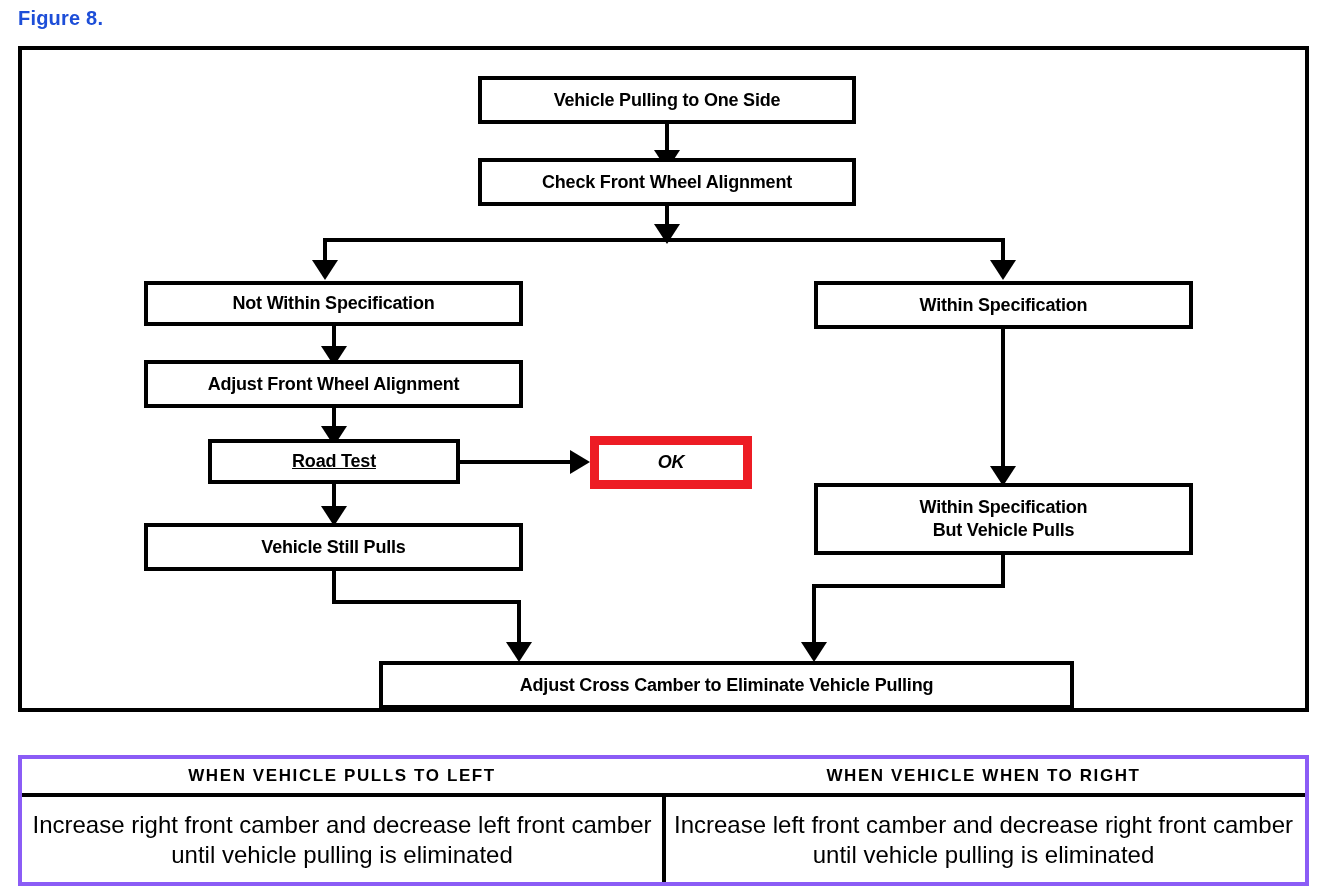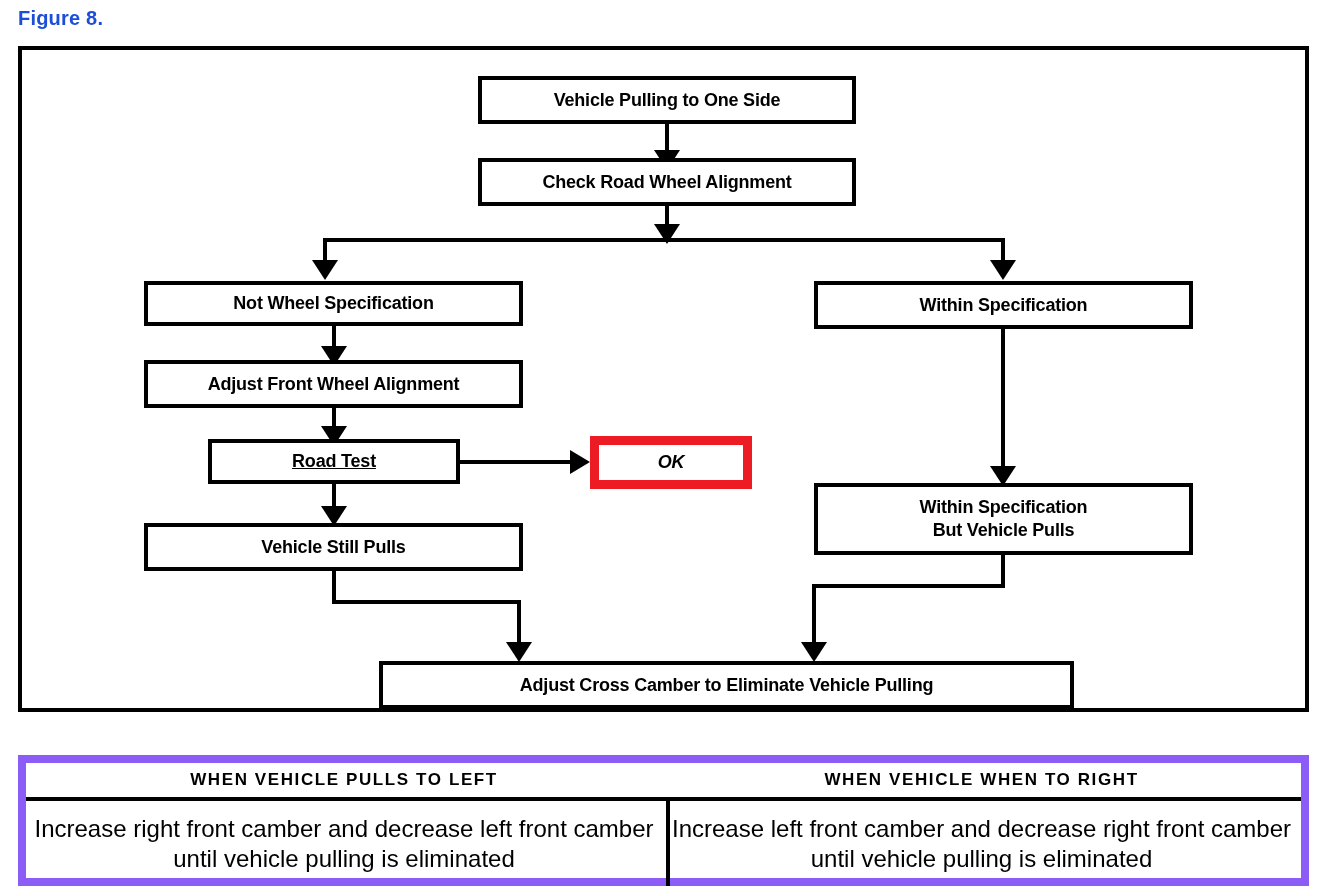--- a/index.html
+++ b/index.html
@@ -96,21 +96,21 @@
     border-left: 20px solid #000000;
   }
 
   
   .table-wrap {
     position: absolute;
     left: 18px;
     top: 755px;
     width: 1291px;
     height: 131px;
-    border: 8px solid #8b5cf6;
+    border: 4px solid #8b5cf6;
     box-sizing: border-box;
     background: #ffffff;
   }
   .table-header-row {
     position: absolute;
     left: 0; top: 0;
     width: 100%;
     height: 38px;
     display: flex;
     box-sizing: border-box;
@@ -167,36 +167,36 @@
   <div class="diagram-frame">
 
     <div class="fbox" style="left:456px; top:26px; width:378px; height:48px;">
       <span>Vehicle Pulling to One Side</span>
     </div>
 
     <div class="vline" style="left:643px; top:74px; height:34px;"></div>
     <div class="arrow-down" style="left:632px; top:100px;"></div>
 
     <div class="fbox" style="left:456px; top:108px; width:378px; height:48px;">
-      <span>Check Road Wheel Alignment</span>
+      <span>Check Front Wheel Alignment</span>
     </div>
 
     <div class="vline" style="left:643px; top:156px; height:34px;"></div>
     <div class="arrow-down" style="left:632px; top:174px;"></div>
 
     <div class="hline" style="left:301px; top:188px; width:682px;"></div>
 
     <div class="vline" style="left:301px; top:188px; height:30px;"></div>
     <div class="arrow-down" style="left:290px; top:210px;"></div>
 
     <div class="vline" style="left:979px; top:188px; height:30px;"></div>
     <div class="arrow-down" style="left:968px; top:210px;"></div>
 
     <div class="fbox" style="left:122px; top:231px; width:379px; height:45px;">
-      <span>Not Wheel Specification</span>
+      <span>Not Within Specification</span>
     </div>
 
     <div class="vline" style="left:310px; top:276px; height:34px;"></div>
     <div class="arrow-down" style="left:299px; top:296px;"></div>
 
     <div class="fbox" style="left:122px; top:310px; width:379px; height:48px;align-items:center;">
       <span>Adjust Front Wheel Alignment</span>
     </div>
 
     <div class="vline" style="left:310px; top:358px; height:33px;"></div>

